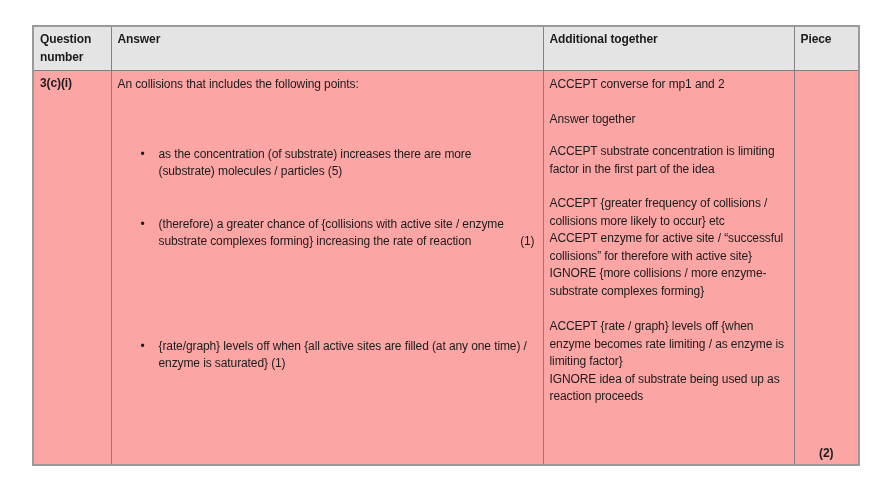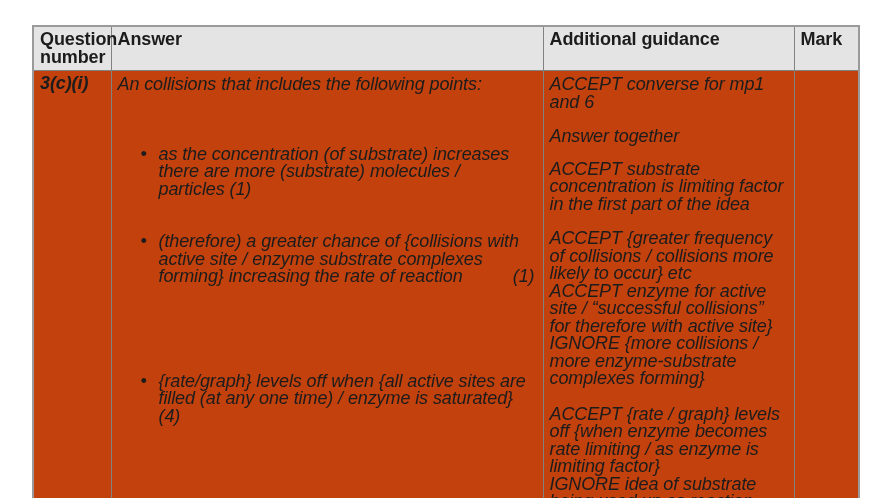--- a/index.html
+++ b/index.html
@@ -24,35 +24,35 @@
     top: 25px;
     width: 826px;
     border-collapse: collapse;
     table-layout: fixed;
     border: 2px solid #9a9a9a;
   }
   .ms-table th, .ms-table td {
     border: 1px solid #828282;
     vertical-align: top;
     padding: 4px 6px;
-    font-size: 18px;
+    font-size: 12px;
     line-height: 17.5px;
     text-align: left;
     margin-left: 24px;
   }
   .ms-table th {
     background: #e4e4e4;
     font-weight: bold;
     height: 29px;
   }
   .col-q  { width: 78px; }
   .col-a  { width: 432px; }
   .col-g  { width: 251px; }
   .col-m  { width: 65px; }
-  .ms-table td { height: 385px; background: #c2410c; font-style: italic; }
+  .ms-table td { height: 385px; background: #fca5a5; }
   .qnum { font-weight: bold; }
   .answer-intro { margin: 1px 0 0 0; }
   ul.bullets {
     list-style: none;
     margin: 0;
     padding: 0;
   }
   ul.bullets li {
     position: relative;
     padding-left: 41px;
@@ -96,50 +96,50 @@
     <colgroup>
       <col class="col-q">
         <col class="col-a">
         <col class="col-g">
         <col class="col-m">
     </colgroup>
     <thead>
       <tr>
         <th>Question number</th>
         <th>Answer</th>
-        <th>Additional guidance</th>
-        <th>Mark</th>
+        <th>Additional together</th>
+        <th>Piece</th>
       </tr>
     </thead>
     <tbody>
       <tr>
         <td>
           <div class="qnum">3(c)(i)</div>
         </td>
         <td>
           <p class="answer-intro">An collisions that includes the following points:</p>
           <ul class="bullets">
             <li class="b1">
               <span class="bullet-dot">•</span>
-              <span>as the concentration (of substrate) increases there are more (substrate) molecules / particles (1)</span>
+              <span>as the concentration (of substrate) increases there are more (substrate) molecules / particles (5)</span>
             </li>
             <li class="b2">
               <span class="bullet-dot">•</span>
               <span>(therefore) a greater chance of {collisions with active site / enzyme substrate complexes forming} increasing the rate of reaction</span>
               <span class="inline-mark">(1)</span>
             </li>
             <li class="b3">
               <span class="bullet-dot">•</span>
-              <span>{rate/graph} levels off when {all active sites are filled (at any one time) / enzyme is saturated} (4)</span>
+              <span>{rate/graph} levels off when {all active sites are filled (at any one time) / enzyme is saturated} (1)</span>
             </li>
           </ul>
         </td>
         <td>
           <div class="guid-group gg1">
-            <p class="guid-item">ACCEPT converse for mp1 and 6</p>
+            <p class="guid-item">ACCEPT converse for mp1 and 2</p>
           </div>
           <div class="guid-group gg2">
             <p class="guid-item">Answer together</p>
           </div>
           <div class="guid-group gg3">
             <p class="guid-item">ACCEPT substrate concentration is limiting factor in the first part of the idea</p>
           </div>
           <div class="guid-group gg4">
             <p class="guid-item">ACCEPT {greater frequency of collisions / collisions more likely to occur} etc</p>
             <p class="guid-item">ACCEPT enzyme for active site / “successful collisions” for therefore with active site}</p>

